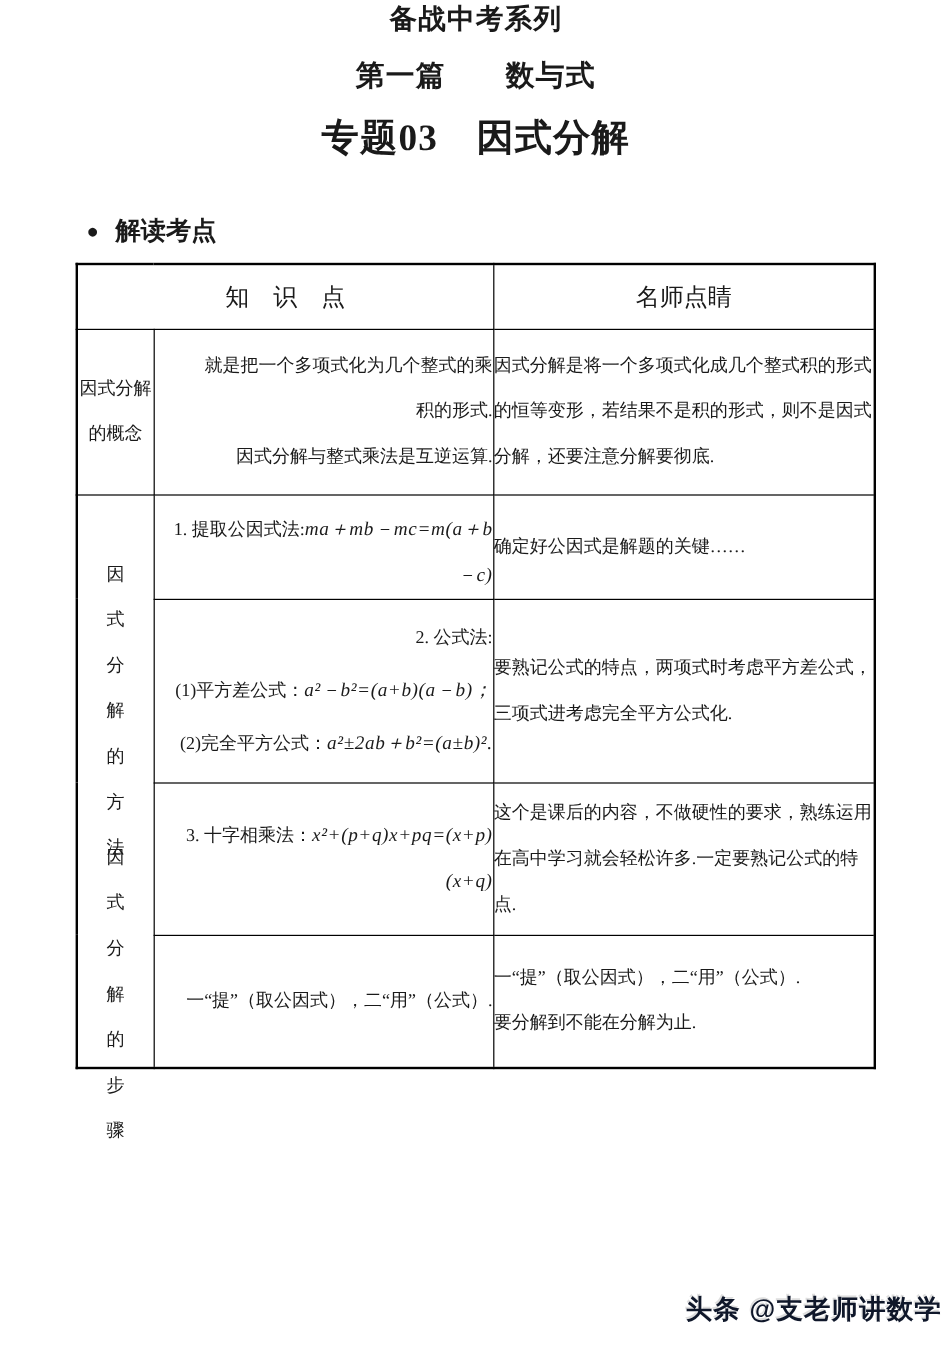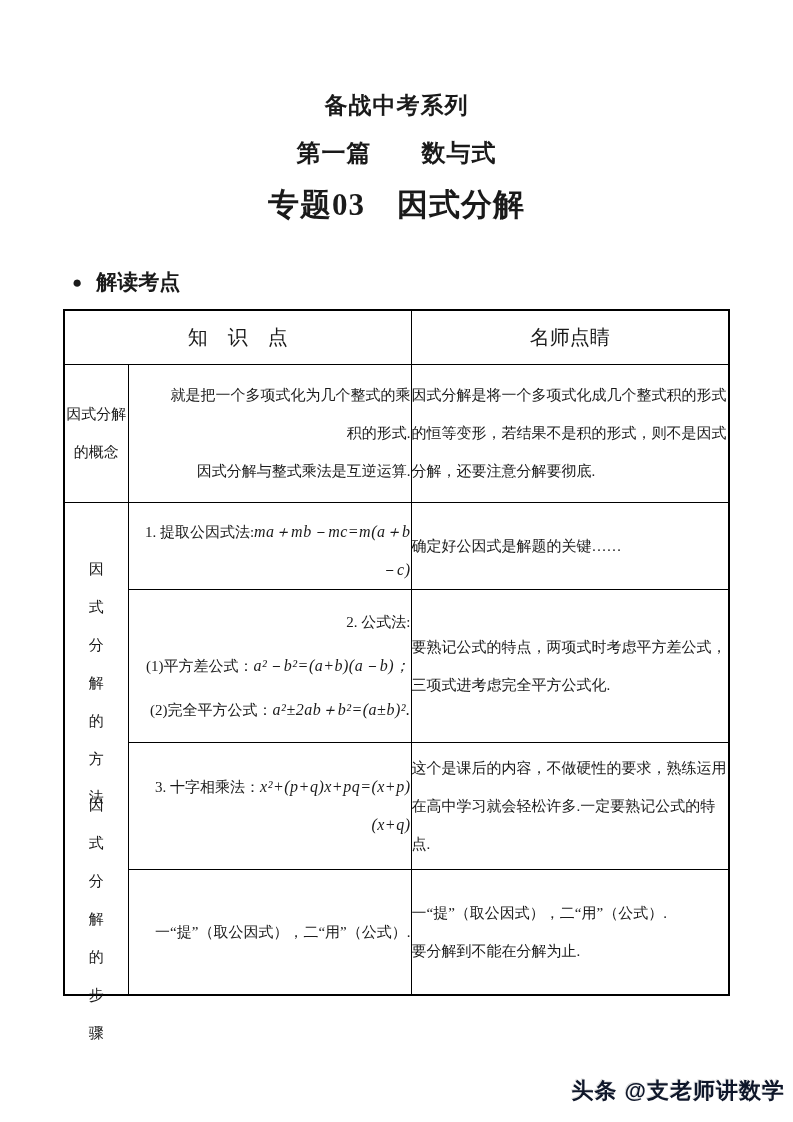--- a/index.html
+++ b/index.html
@@ -8,21 +8,21 @@
     width: 793px; height: 1122px;
     background: #ffffff;
     font-family: "Liberation Serif", "DejaVu Serif", serif;
     color: #1a1a1a;
     overflow: hidden;
   }
   .page { position: relative; width: 793px; height: 1122px; }
 
   
   .title1 {
-    margin: 0; padding-top: 90px;
+    margin: 0; 
     text-align: center;
     font-family: "Liberation Sans", "DejaVu Sans", sans-serif;
     font-size: 23px; font-weight: bold; letter-spacing: 1px;
   }
   .title2 {
     margin: 16px 0 0 0;
     text-align: center;
     font-family: "Liberation Sans", "DejaVu Sans", sans-serif;
     font-size: 24px; font-weight: bold; letter-spacing: 1px;
   }
@@ -95,21 +95,21 @@
     vertical-align: middle;
     font-size: 15px; line-height: 38px;
     padding: 2px 10px 2px 13px;
   }
   td.tcell p { margin: 0; }
 
   .r1 td { height: 138px; }
   .r2 td { height: 79px; }
   .r3 td { height: 153px; }
   .r4 td { height: 127px; }
-  .r5 td { height: 126px; }
+  .r5 td { height: 111px; }
 
   .math {
     font-family: "Liberation Serif", "DejaVu Serif", serif;
     font-style: italic;
     font-size: 16px;
     letter-spacing: 0.5px;
   }
   .m2line { line-height: 44px; }
 
   

